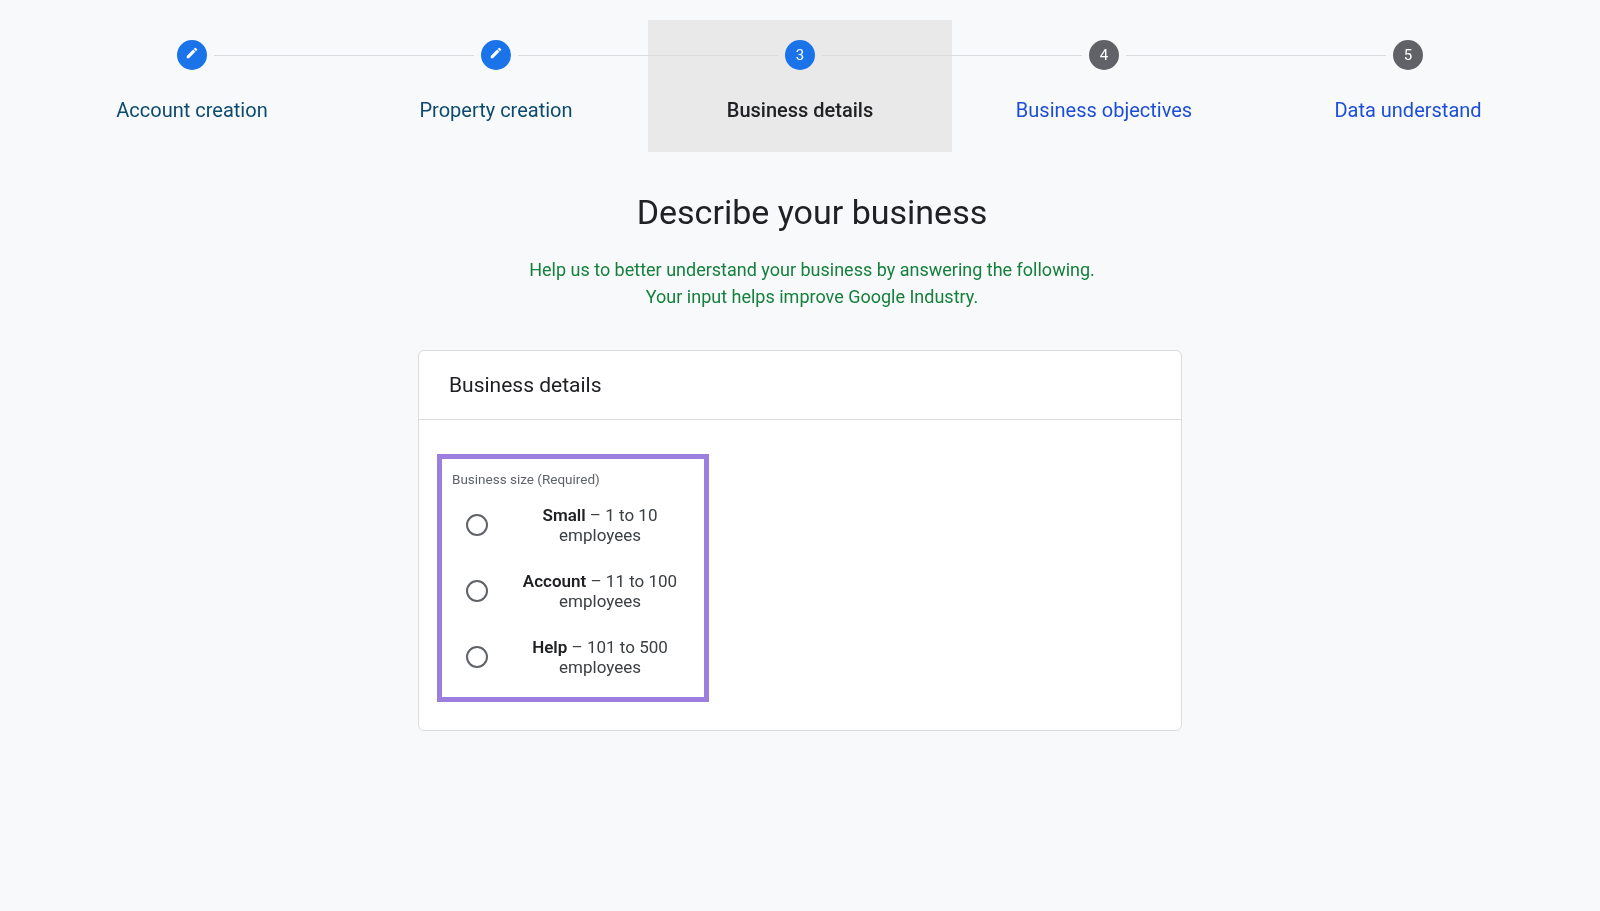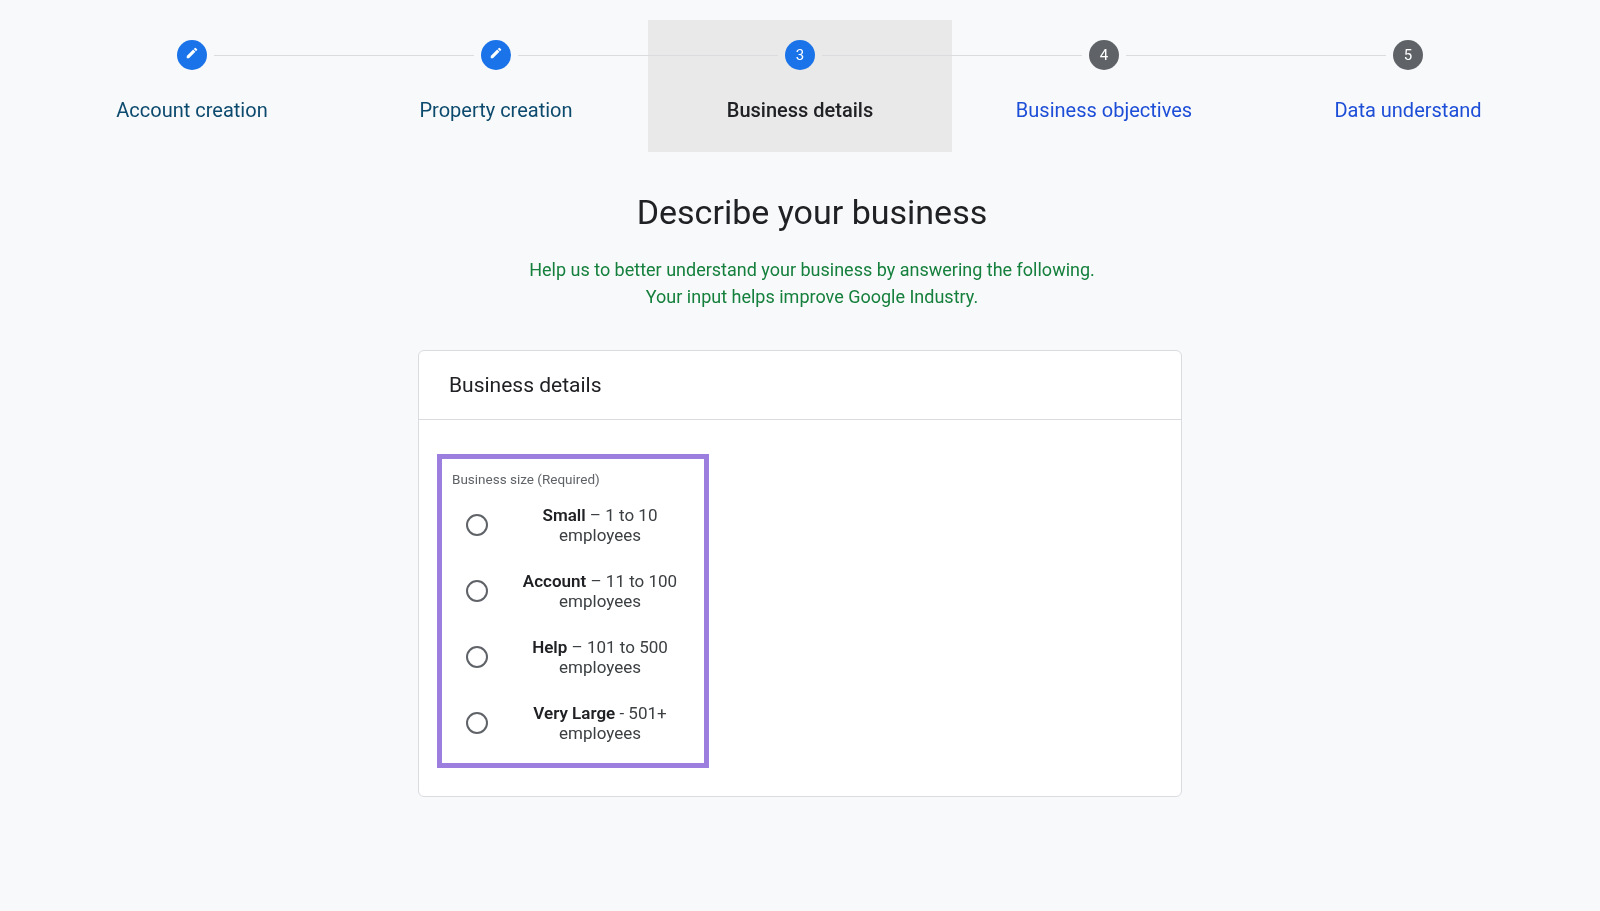--- a/index.html
+++ b/index.html
@@ -249,24 +249,18 @@
           </div>
         </div>
 
         <div class="radio-item">
           <div class="radio-circle"></div>
           <div class="radio-text">
             <b>Help</b><span> – 101 to 500 employees</span>
           </div>
         </div>
 
-        <div class="radio-item">
-          <div class="radio-circle"></div>
-          <div class="radio-text">
-            <b>Very Large</b><span> - 501+ employees</span>
-          </div>
-        </div>
 
       </div>
     </div>
 
   </div>
 </div>
 
 </body></html>

